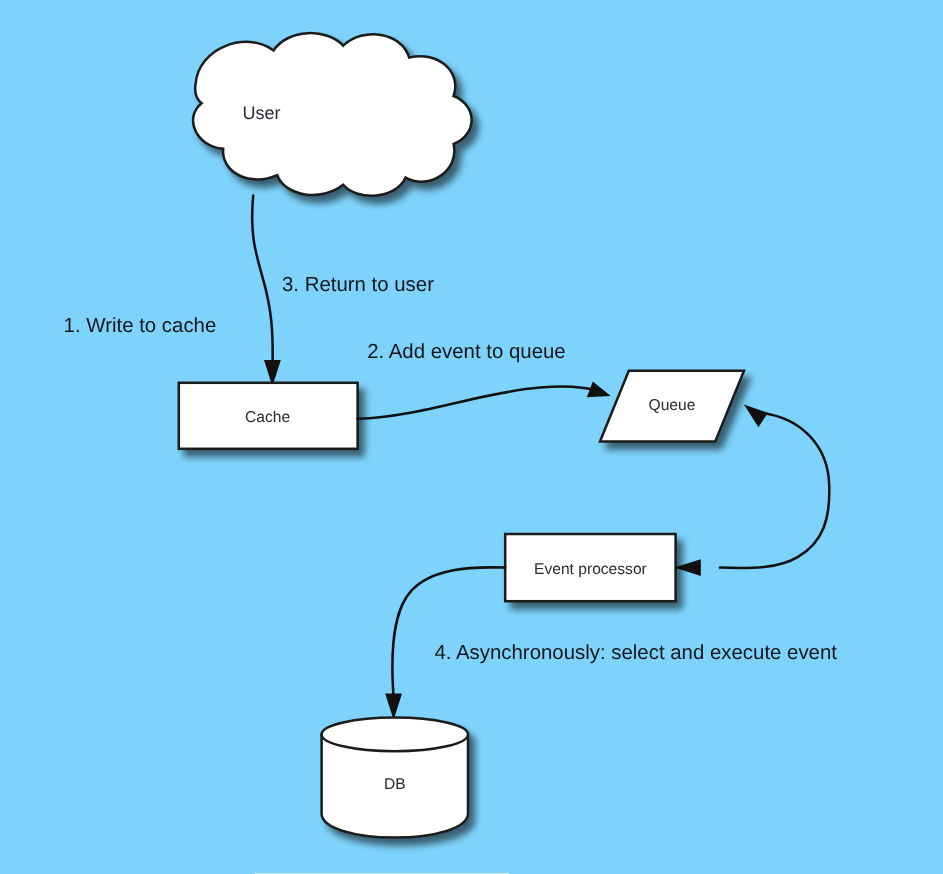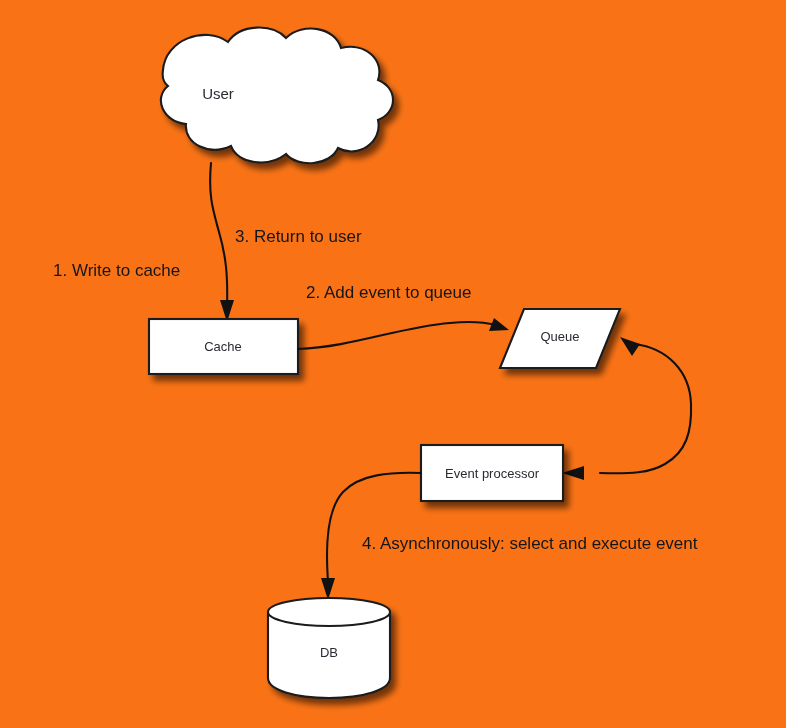--- a/index.html
+++ b/index.html
@@ -8,21 +8,21 @@
     padding: 0;
     background: #ffffff;
   }
   body {
     font-family: "Liberation Sans", "DejaVu Sans", sans-serif;
   }
   #canvas {
     position: relative;
     width: 786px;
     height: 728px;
-    background: #f97316;
+    background: #7dd3fc;
     overflow: hidden;
   }
   #diagram-svg {
     position: absolute;
     left: 0;
     top: 0;
     width: 786px;
     height: 728px;
   }
   .node-label {

